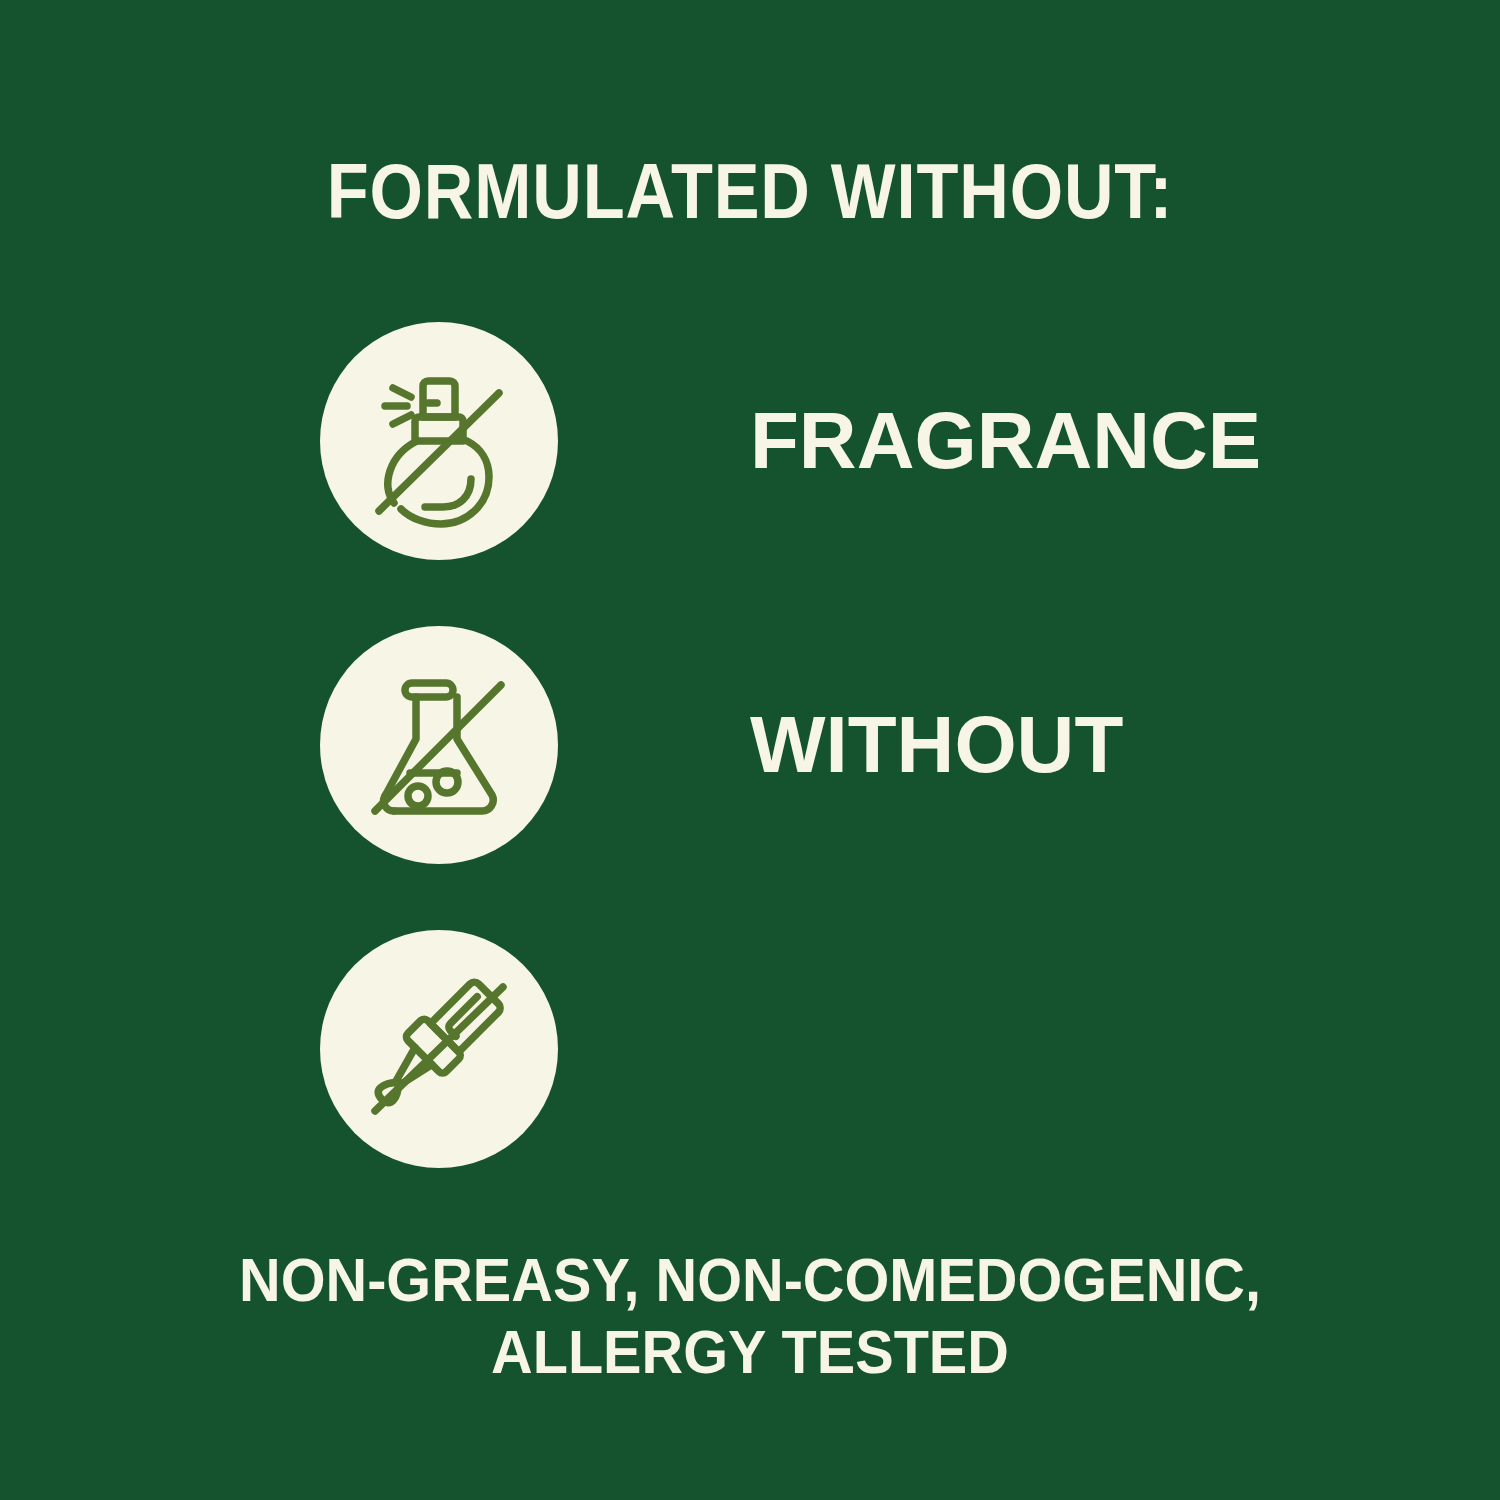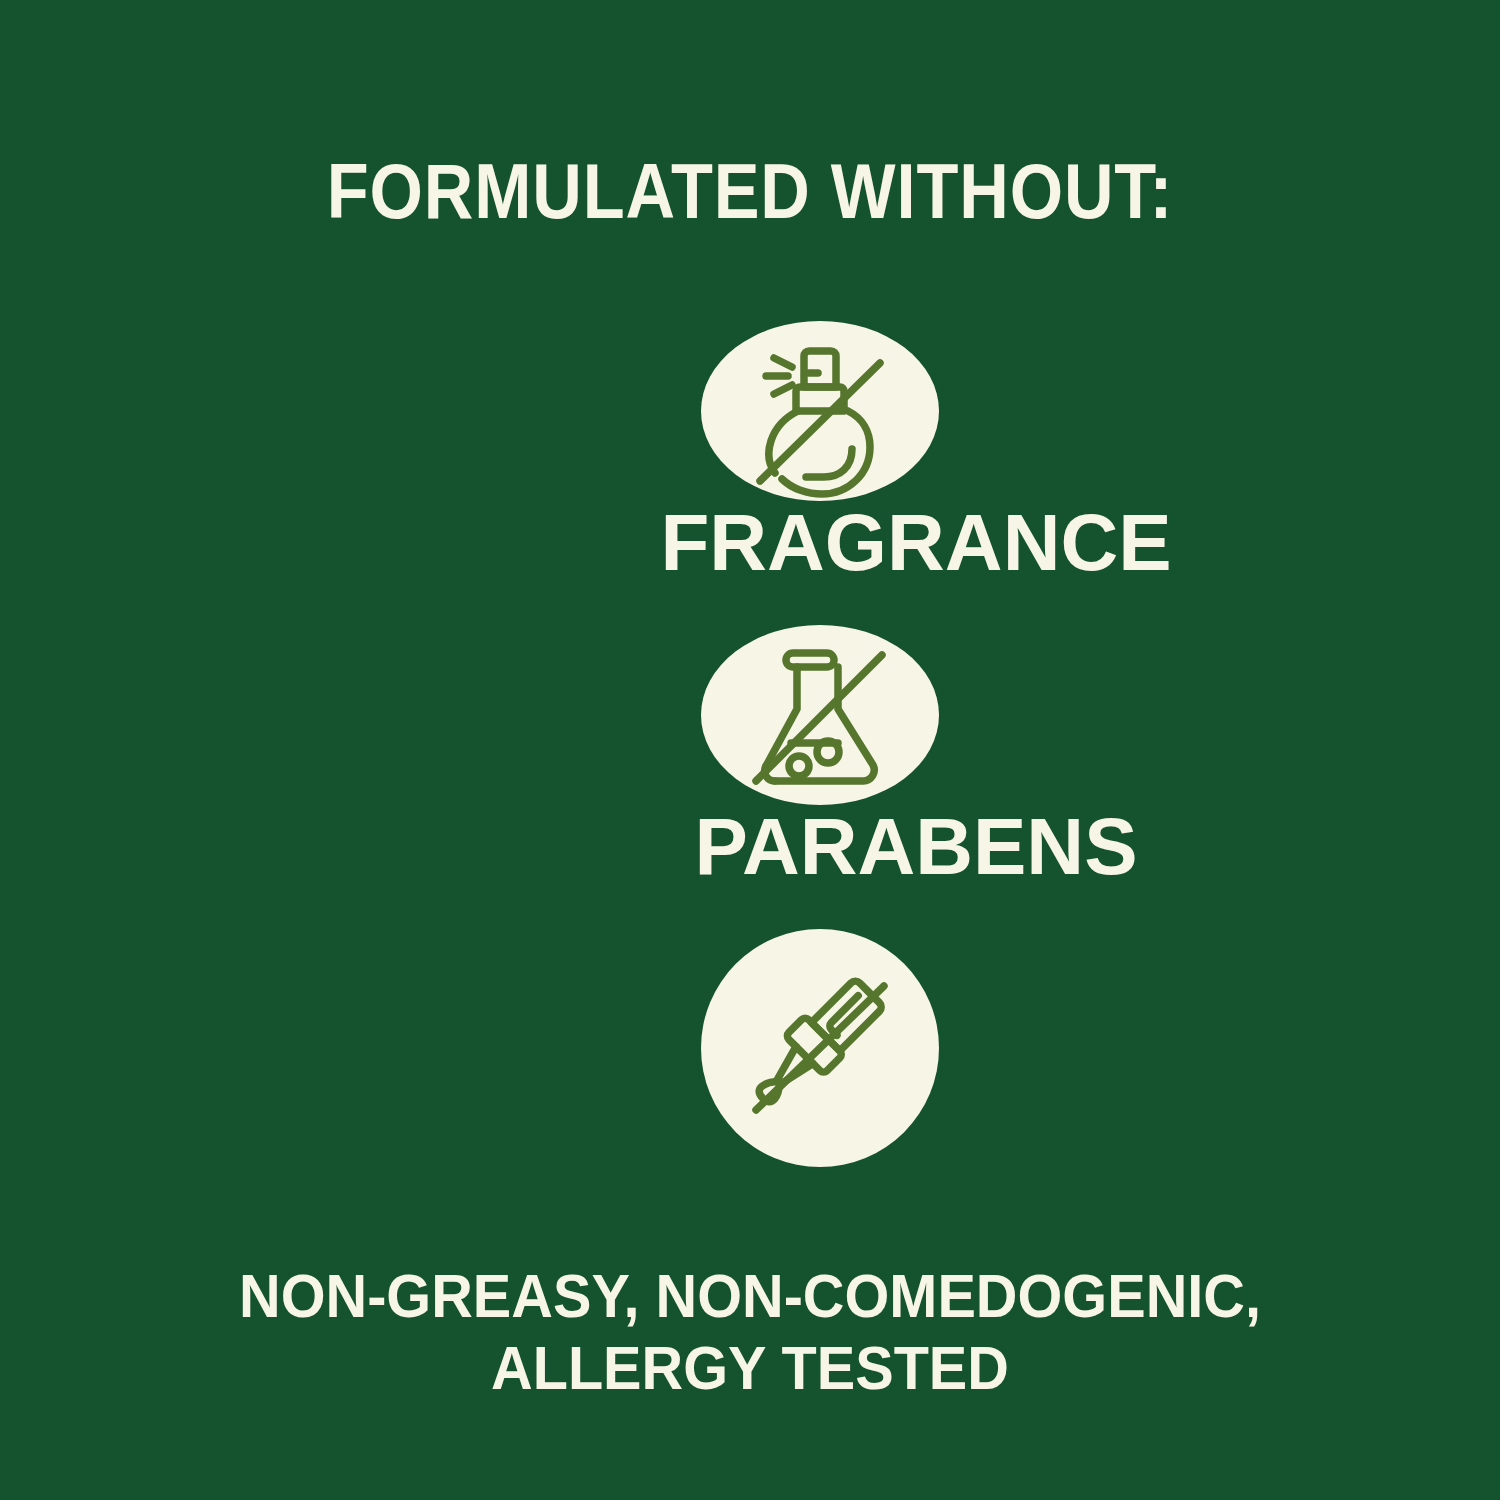--- a/index.html
+++ b/index.html
@@ -38,21 +38,20 @@
   }
 
   
   .claim-row {
     position: absolute;
     left: 320px;
     width: 1000px;
     height: 240px;
     display: flex;
     align-items: center;
-    flex-direction: column;
   }
   #row-fragrance { top: 321px; }
   #row-parabens  { top: 625px; }
   #row-dyes      { top: 929px; }
 
   .badge {
     width: 238px;
     height: 238px;
     min-width: 238px;
     border-radius: 50%;
@@ -78,21 +77,20 @@
     position: absolute;
     left: 0;
     top: 1244px;
     width: 1500px;
     text-align: center;
     color: #f7f5e6;
     font-size: 62px;
     line-height: 72px;
     font-weight: 700;
     letter-spacing: 0px;
-    margin-top: 16px;
   }
   #footer .fline {
     display: block;
     transform: scaleX(0.93);
     white-space: nowrap;
   }
 </style>
 </head>
 <body>
 
@@ -140,21 +138,21 @@
 
           <path d="M61 118 h47"></path>
 
           <circle cx="69" cy="141" r="10"></circle>
           <circle cx="98" cy="127" r="11"></circle>
 
           <path d="M26 156 L 152 30"></path>
         </svg>
       </span>
     </div>
-    <div class="claim-label">PARABENS</div>
+    <div class="claim-label">WITHOUT</div>
   </div>
 
   <div class="claim-row" id="row-dyes">
     <div class="badge">
       <span>
         <svg width="180" height="180" viewBox="0 0 180 180" fill="none" stroke="#56762e" stroke-width="7.5" stroke-linecap="round" stroke-linejoin="round">
           <g transform="rotate(45 90 90)">
 
             <path d="M72 16 h28 a6 6 0 0 1 6 6 v56 h-40 v-56 a6 6 0 0 1 6 -6 z"></path>
 

